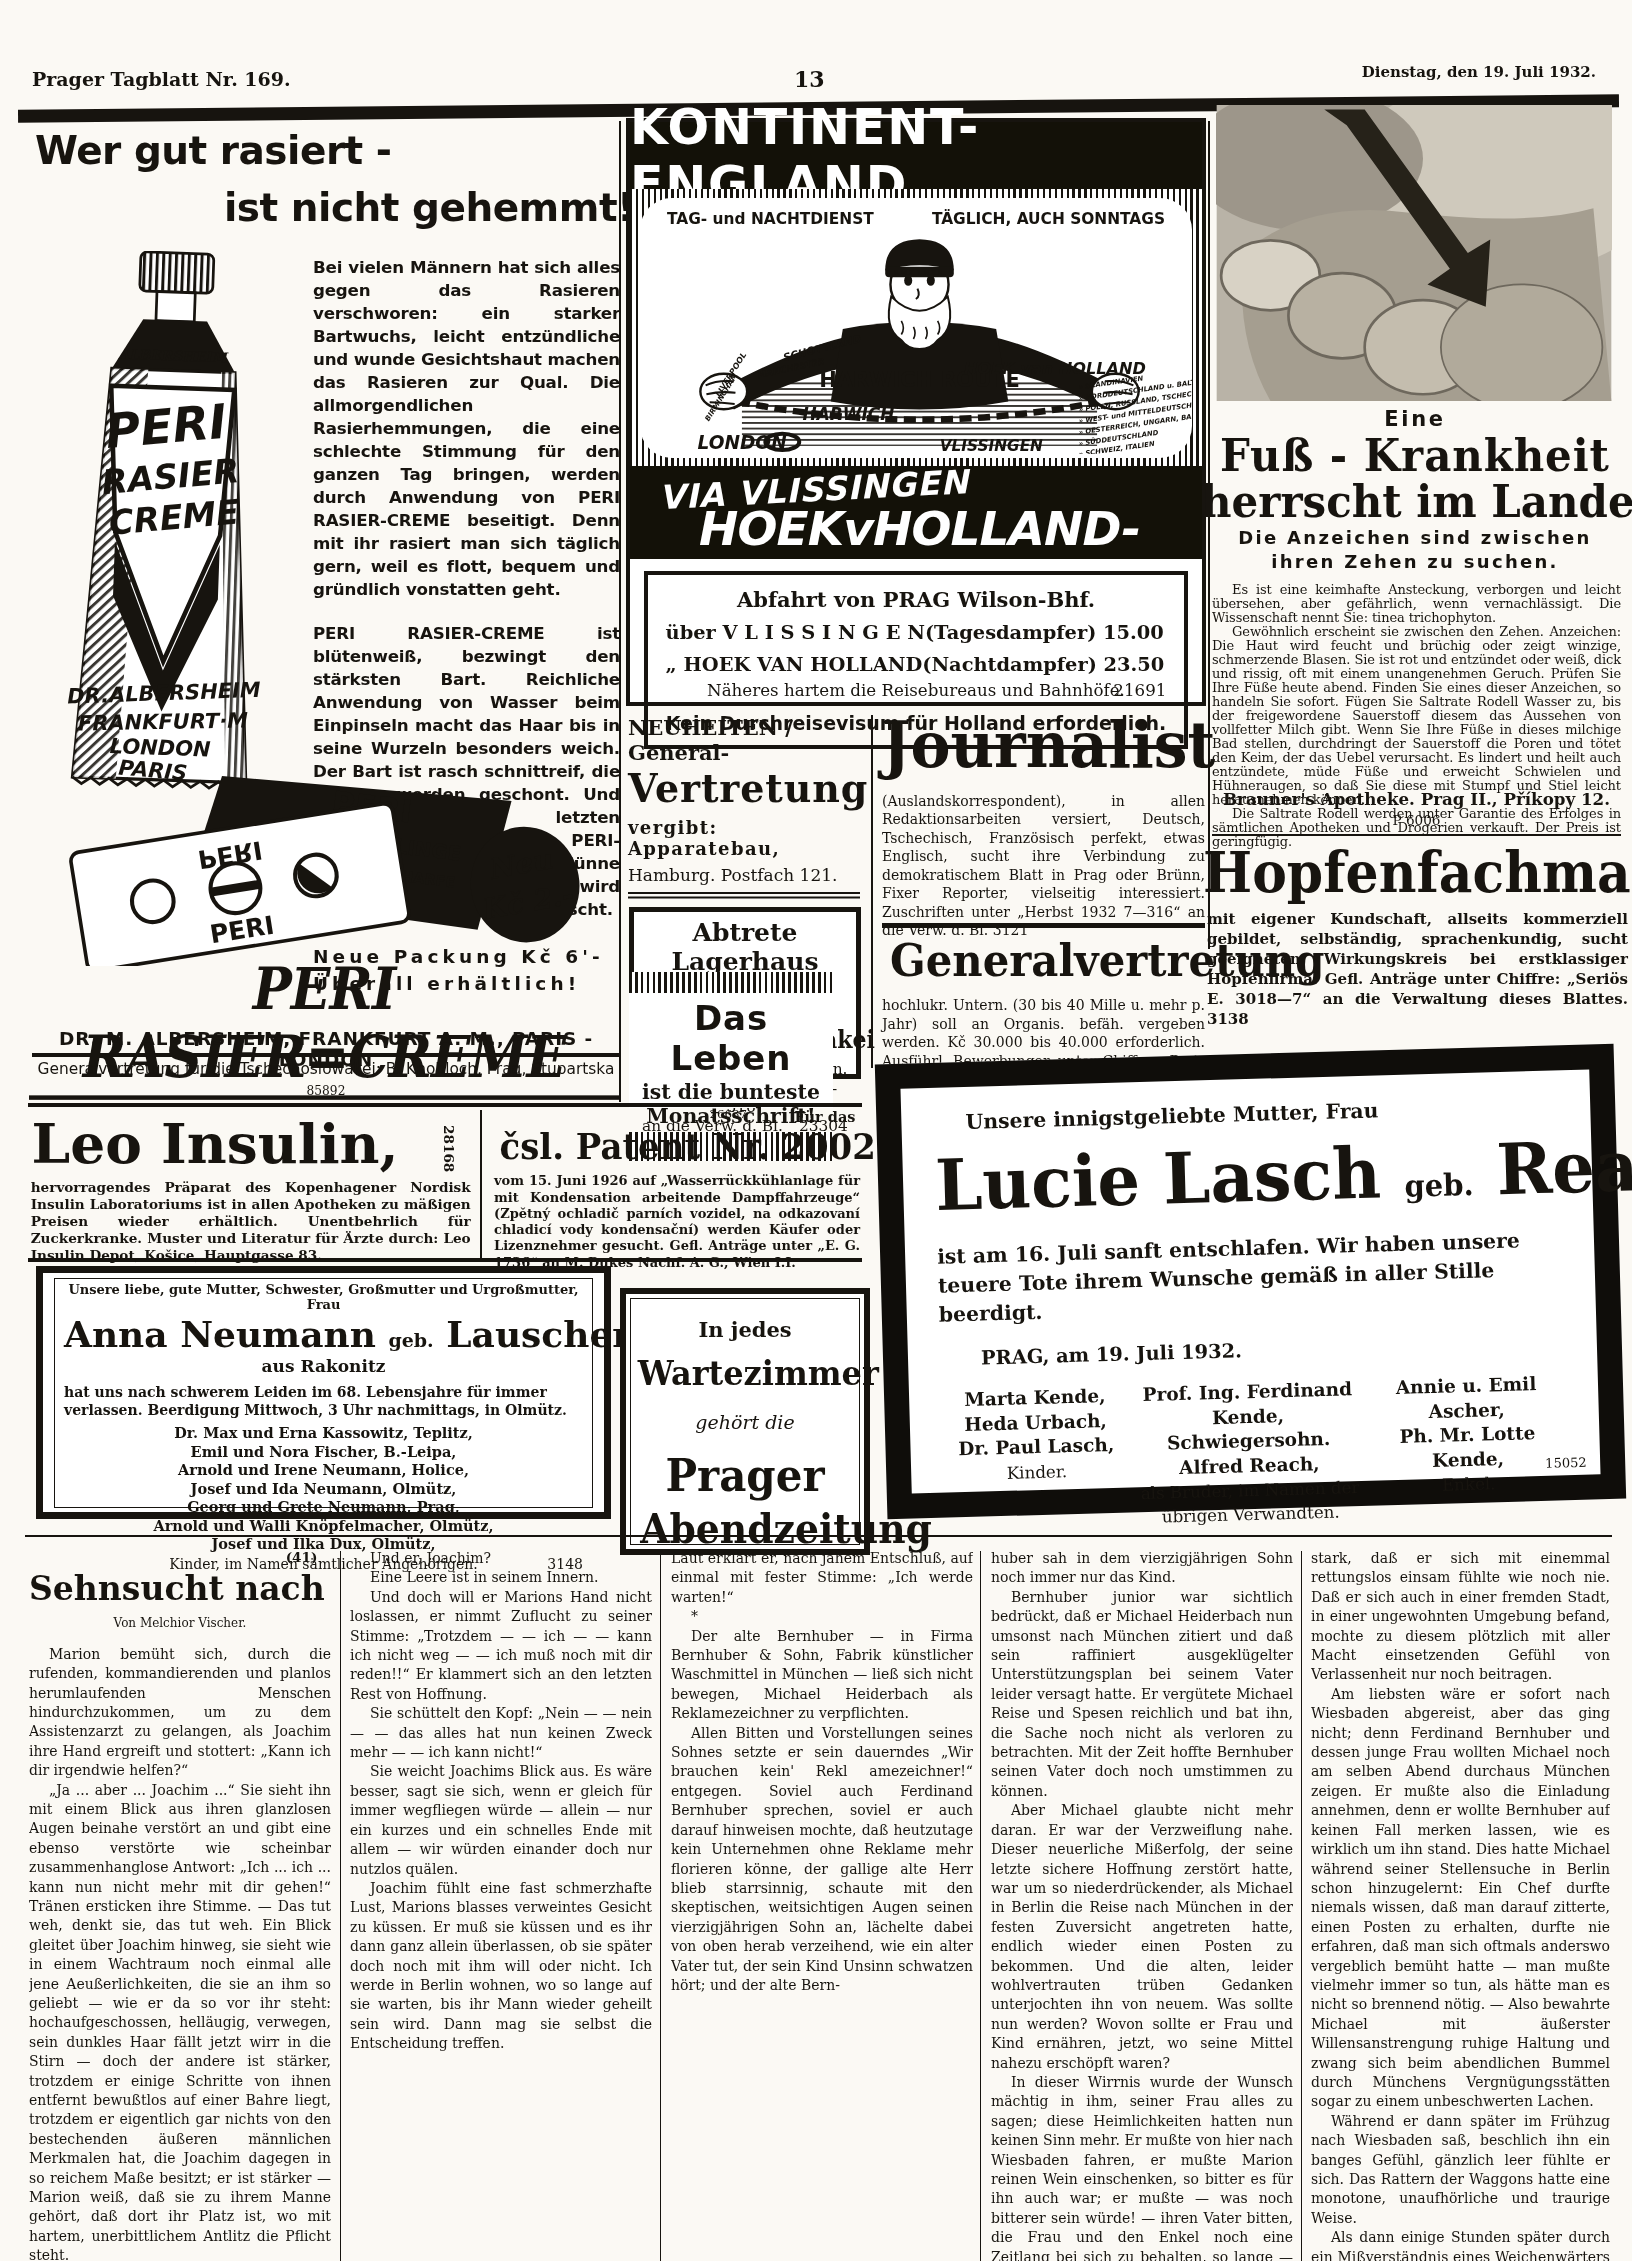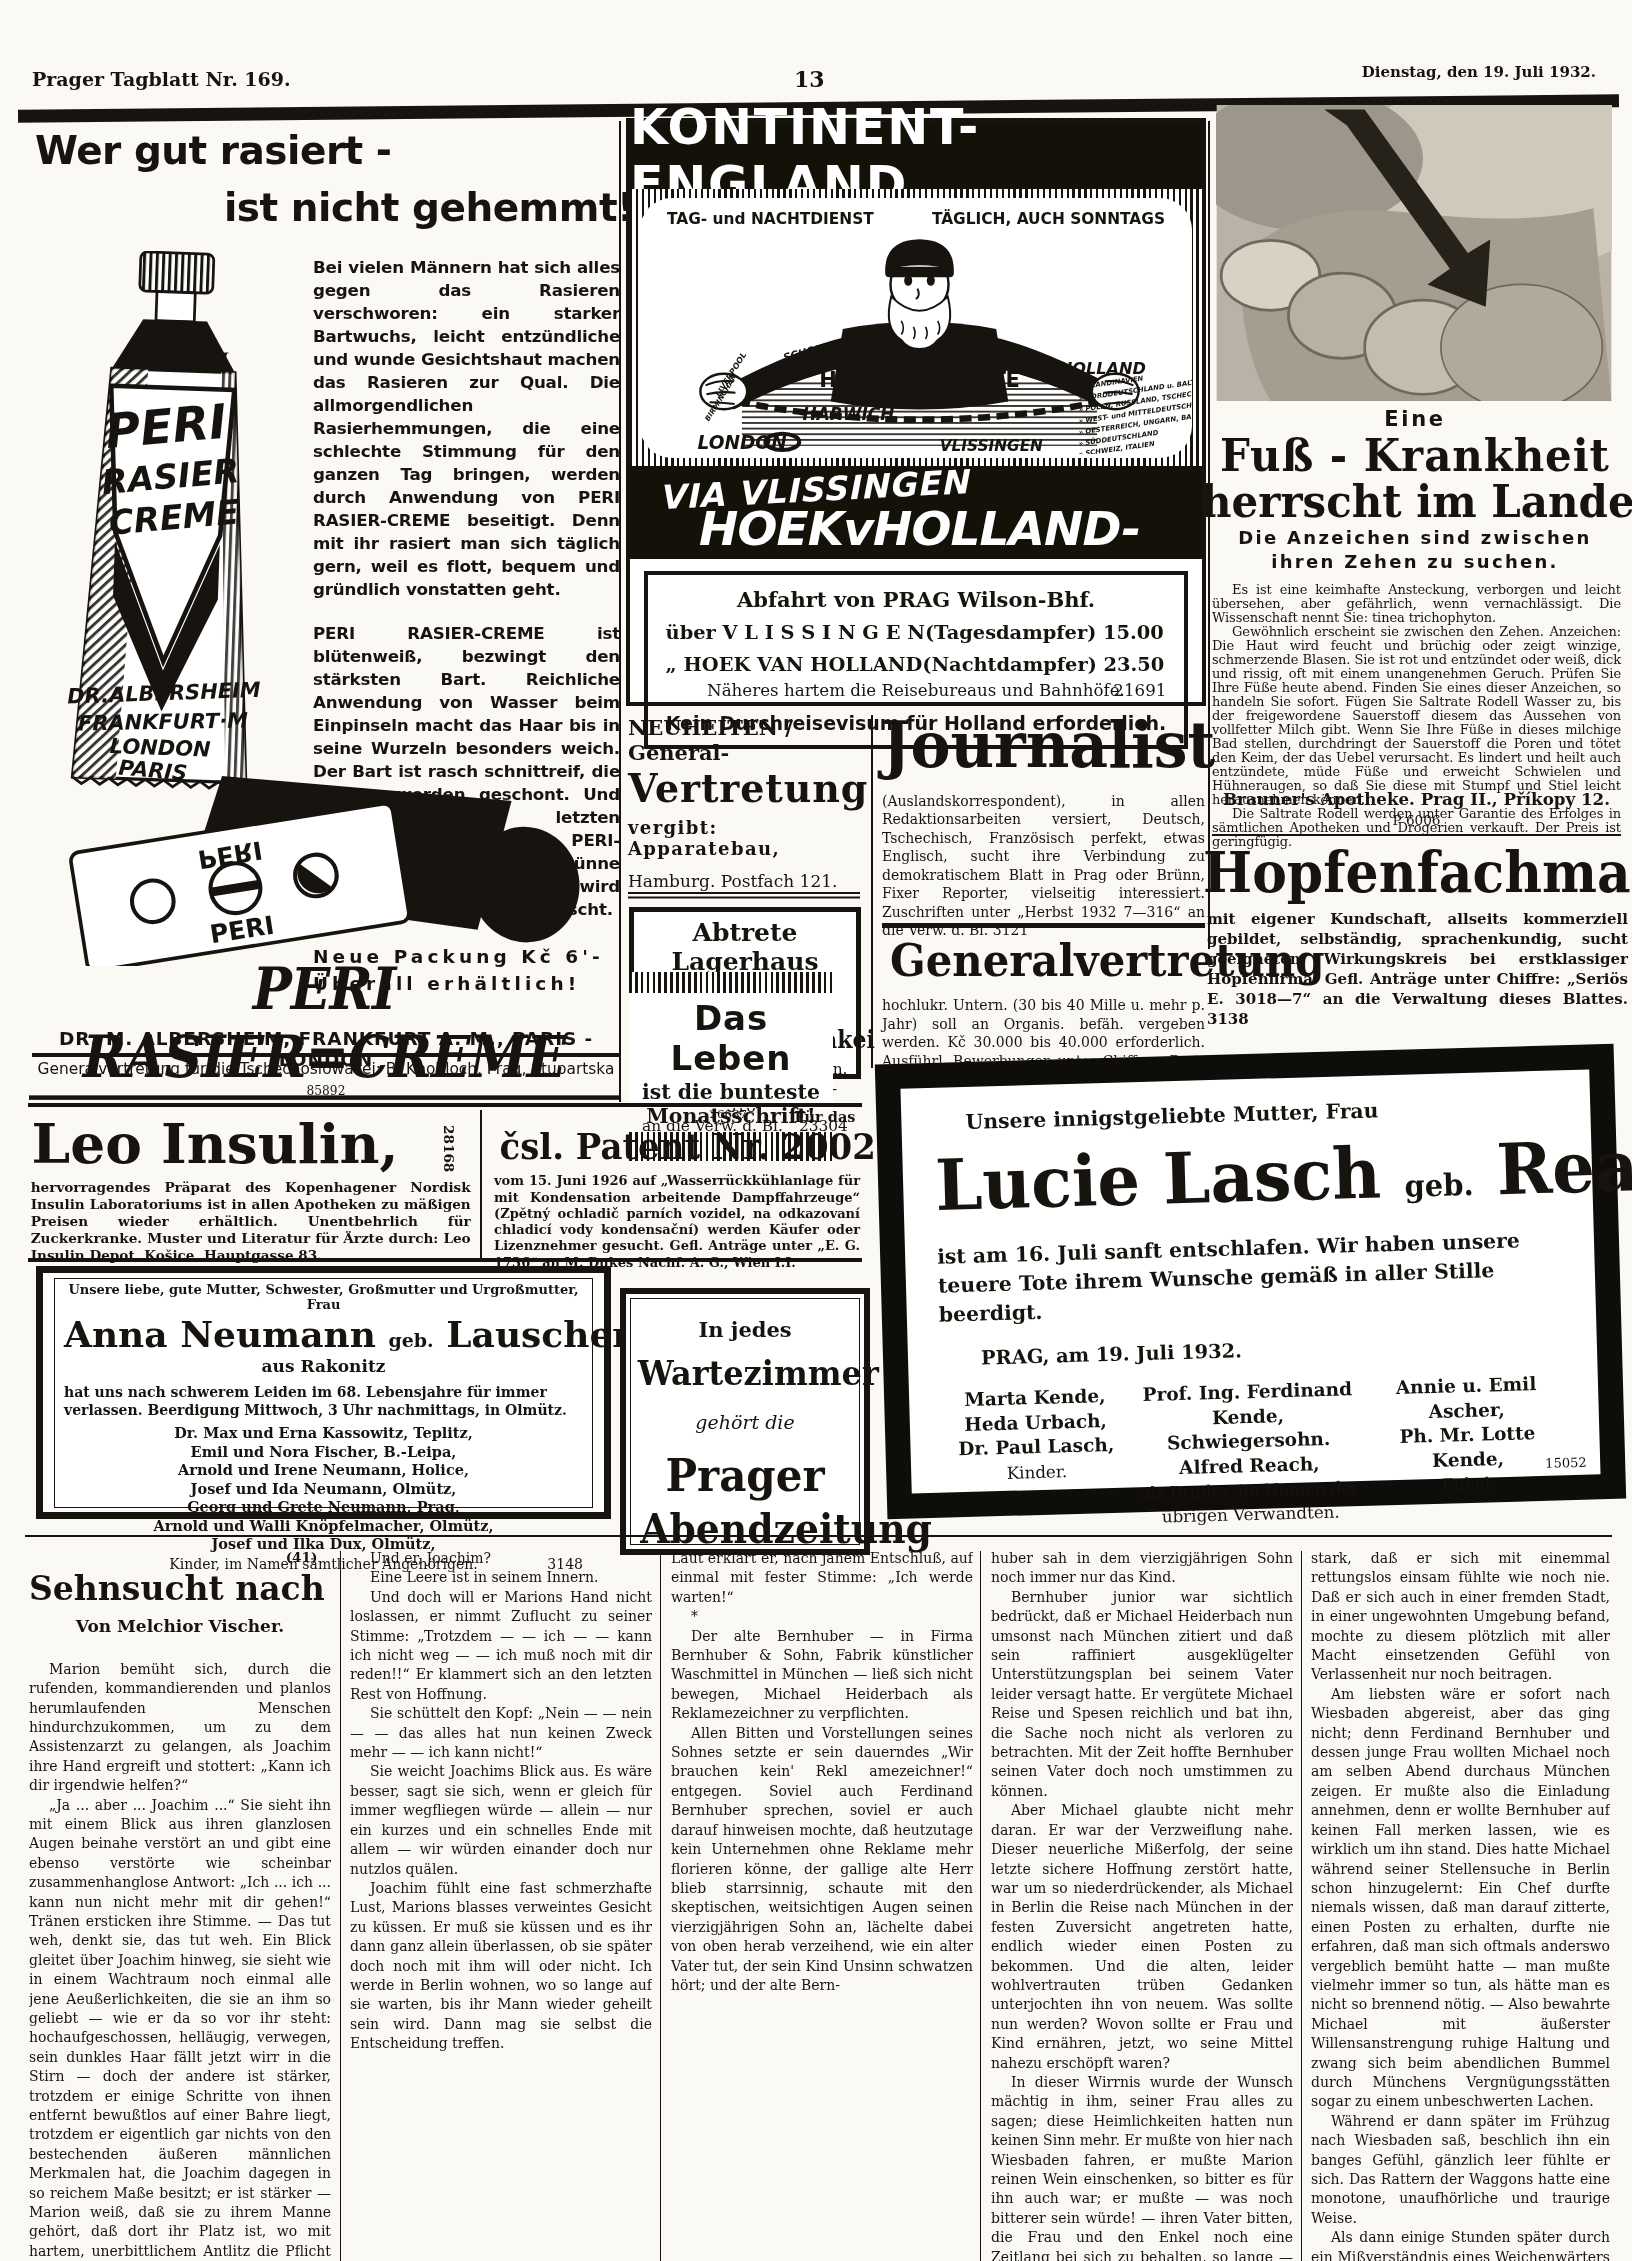--- a/index.html
+++ b/index.html
@@ -50,21 +50,21 @@
   .ks-row{display:flex;justify-content:flex-start;font-size:19.4px;font-weight:bold;margin-top:9px;}
   #ks-n1{font-size:16.7px;text-align:center;margin-top:11.8px;line-height:22px;}
   #ks-n2{position:relative;font-size:16.7px;text-align:center;margin-top:3.6px;}
   #ks-code{position:absolute;right:0;top:0;font-size:16.7px;}
   #ks-n3{font-size:19px;font-weight:bold;text-align:center;margin-top:11.8px;font-family:"DejaVu Sans",sans-serif;}
   
   #neu{left:628px;top:715px;width:233px;}
   #neu-l1{font-size:21px;font-weight:bold;}
   #neu-l2{font-size:38px;font-weight:bold;letter-spacing:0.9px;transform:scaleY(1.05);}
   #neu-l3{font-size:18px;margin-top:7.2px;font-weight:bold;letter-spacing:1.4px;}
-  #neu-l4{font-size:17px;margin-top:12px;}
+  #neu-l4{font-size:17px;margin-top:6px;}
   #neu-rule{left:628px;top:892px;width:232px;height:1.8px;box-shadow:0 4.5px 0 #17140f;}
   #lager{left:629px;top:907px;width:232px;height:172px;border:5.4px solid #17140f;box-sizing:border-box;padding:6.3px 8.1px;background:#fff;}
   #lager-l1{font-size:25px;font-weight:bold;}
   #lager-l2{font-size:19.4px;font-weight:bold;margin-top:2.7px;}
   #lager-l3{font-size:16.3px;margin-top:1.8px;}
   #lager-l4{font-size:25px;font-weight:bold;transform:scaleX(0.88);margin-top:1.8px;white-space:nowrap;}
   #lager-l5{font-size:15.4px;margin-top:6.3px;}
   #lager-l6{font-size:15.4px;margin-top:1.8px;}
   #lager-l7{display:flex;justify-content:space-between;font-size:15.4px;margin-top:1.8px;}
   #leben{left:629px;top:972px;width:204px;height:136px;background:#fff;}
@@ -145,21 +145,21 @@
   .ncol{top:1549px;height:814px;overflow:hidden;}
   .ncol .body p{font-size:14px;line-height:19.4px;text-align:justify;text-indent:20px;hyphens:auto;}
   .cont .body p:first-child{text-indent:0;}
   #nc1{left:29px;width:302px;}
   #nc2{left:350px;width:302px;}
   #nc3{left:671px;width:302px;}
   #nc4{left:991px;width:302px;}
   #nc5{left:1311px;width:299px;}
   #novel-no{text-align:right;font-size:13.6px;font-weight:bold;padding-right:13.6px;}
   #novel-title{font-size:33px;font-weight:bold;white-space:nowrap;margin-top:3.6px;}
-  #novel-author{font-size:17px;font-weight:bold;text-align:center;margin-top:8.1px;margin-bottom:24px;}
+  #novel-author{font-size:12px;font-weight:normal;text-align:center;margin-top:8.1px;margin-bottom:15px;}
   .nvline{top:1551px;height:810px;width:1.4px;background:#17140f;}
   
   svg text{fill:#17140f;}
 </style>
 </head>
 <body>
 
 <div id="page">
 
   <div class="abs" id="hdr-left">Prager Tagblatt Nr. 169.</div>

